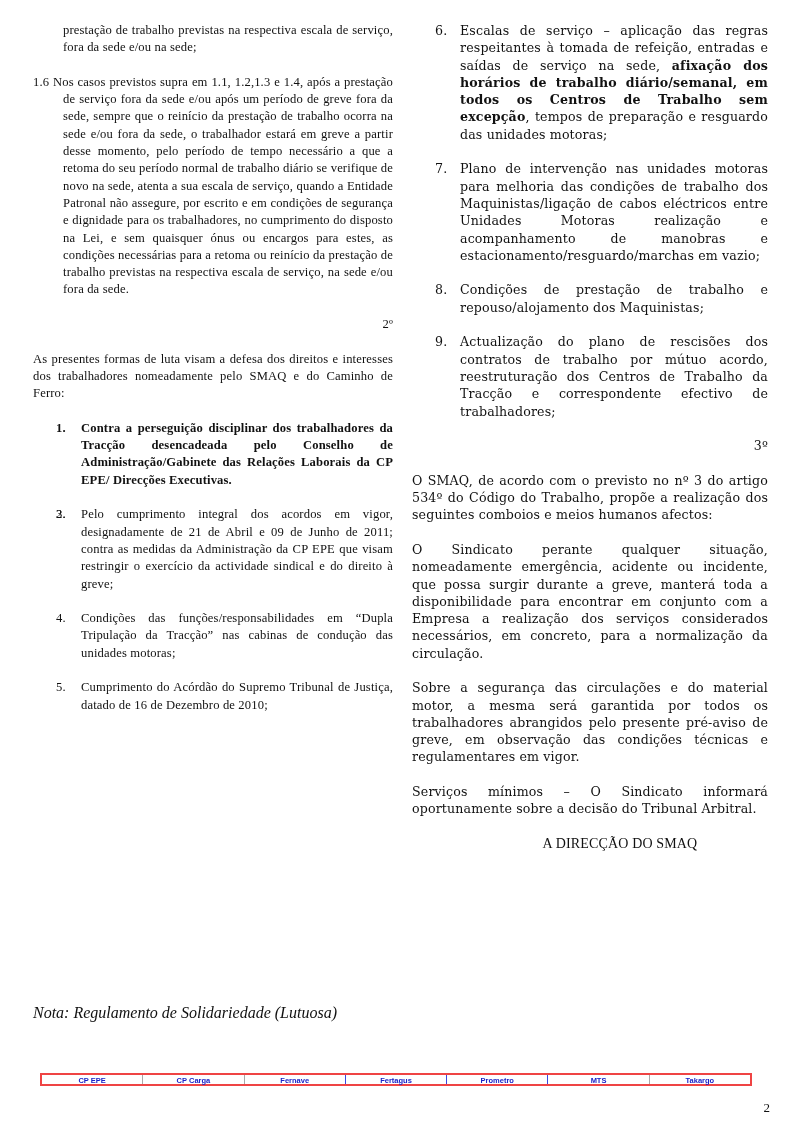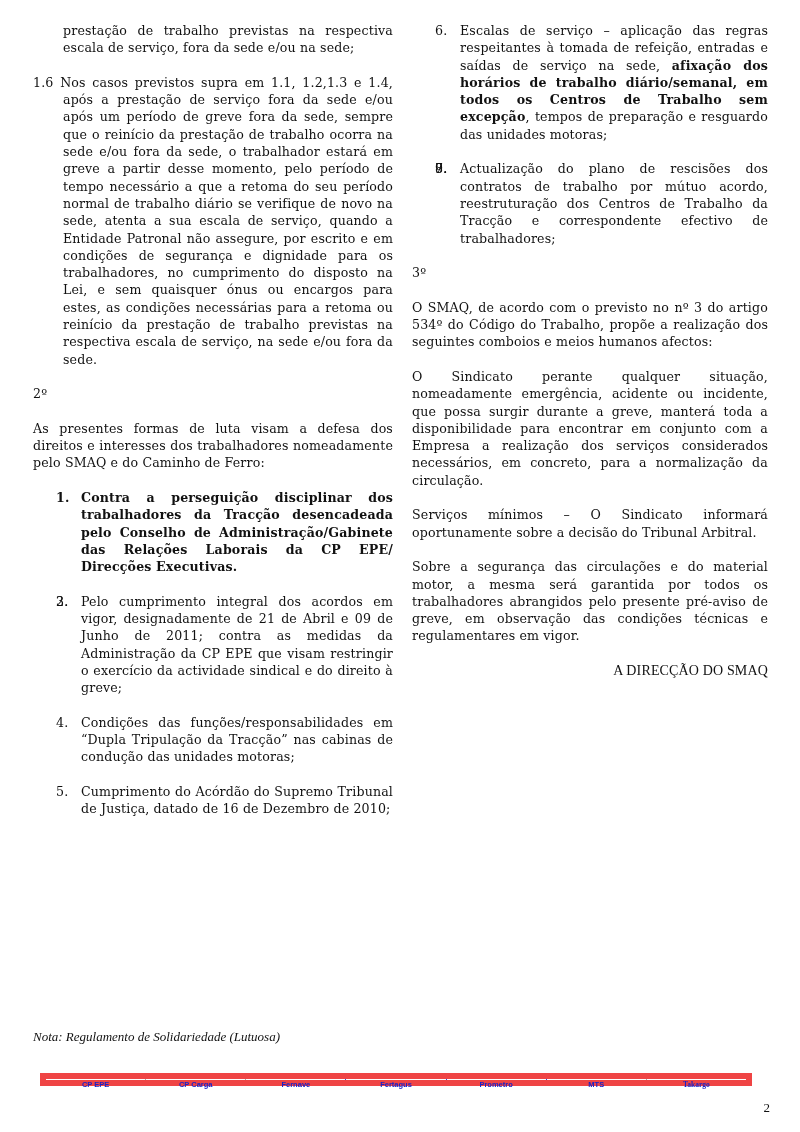--- a/index.html
+++ b/index.html
@@ -5,49 +5,49 @@
   html, body { margin: 0; padding: 0; background: #ffffff; }
   body {
     width: 800px; height: 1132px; position: relative; overflow: hidden;
     font-family: "DejaVu Serif", serif; color: #111;
   }
   .col {
     position: absolute; top: 22px; width: 360px;
     font-family: "DejaVu Serif", serif; font-size: 12.6px; line-height: 17.3px;
     text-align: justify; letter-spacing: 0.15px;
   }
-  #left { left: 33px; width: 360px; }
+  #left { left: 33px; width: 360px; font-family: Liberation Serif, serif; }
   #right { left: 412px; width: 356px; }
   p { margin: 0 0 17.3px 0; }
   .cont { margin-left: 30px; }
   .sub { padding-left: 30px; text-indent: -30px; }
-  .sec { text-align: left; margin: 0 0 17.3px 0; }
+  .sec { text-align: right; margin: 0 0 17.3px 0; }
   ol { list-style: none; margin: 0; padding: 0; }
   ol li { position: relative; padding-left: 48px; margin: 0 0 17.3px 0; }
   ol li .num { position: absolute; left: 23px; top: 0; }
   #right ol li { padding-left: 48px; }
   #right ol li .num { left: 23px; }
   b { font-weight: bold; }
-  .sign { text-align: right; font-family: "Liberation Serif", serif; font-size: 14px; margin-top: 0; padding-left: 60px;}
+  .sign { text-align: center; font-family: "Liberation Serif", serif; font-size: 14px; margin-top: 0; padding-left: 60px;}
   #note {
-    position: absolute; left: 33px; top: 1028px; width: 740px;
-    font-family: "Liberation Serif", serif; font-style: italic; font-size: 13px; line-height: 18px;
+    position: absolute; left: 33px; top: 1004px; width: 740px;
+    font-family: "Liberation Serif", serif; font-style: italic; font-size: 16px; line-height: 18px;
     text-align: justify;
   }
   #footer-table {
     position: absolute; left: 40px; top: 1073px; width: 712px; height: 13px;
-    border: 6px solid #ef4444; display: flex; box-sizing: border-box;
+    border: 2px solid #ef4444; display: flex; box-sizing: border-box;
   }
   #footer-table .cell {
     flex: 1; text-align: center; font-family: "Liberation Sans", sans-serif;
     font-size: 7.5px; font-weight: bold; color: #1a22c8; line-height: 11px;
     border-right: 1px solid #3a46e0;
   }
   #footer-table .cell.grey { border-right-color: #a8a8a8; }
-  #footer-table .cell:last-child { border-right: none; font-family: Liberation Serif, serif; }
+  #footer-table .cell:last-child { border-right: none; }
   #page-num {
     position: absolute; right: 30px; top: 1100px;
     font-family: "Liberation Serif", serif; font-size: 13px;
   }
 </style>
 </head>
 <body>
 
 <div id="left" class="col">
   <p class="cont">prestação de trabalho previstas na respectiva escala de serviço, fora da sede e/ou na sede;</p>
@@ -61,29 +61,29 @@
     <li><span class="num">2.</span></li>
     <li><span class="num">3.</span><span>Pelo cumprimento integral dos acordos em vigor, designadamente de 21 de Abril e 09 de Junho de 2011; contra as medidas da Administração da CP EPE que visam restringir o exercício da actividade sindical e do direito à greve;</span></li>
     <li><span class="num">4.</span><span>Condições das funções/responsabilidades em “Dupla Tripulação da Tracção” nas cabinas de condução das unidades motoras;</span></li>
     <li><span class="num">5.</span><span>Cumprimento do Acórdão do Supremo Tribunal de Justiça, datado de 16 de Dezembro de 2010;</span></li>
   </ol>
 </div>
 
 <div id="right" class="col">
   <ol>
     <li><span class="num">6.</span><span>Escalas de serviço – aplicação das regras respeitantes à tomada de refeição, entradas e saídas de serviço na sede, </span><b>afixação dos horários de trabalho diário/semanal, em todos os Centros de Trabalho sem excepção</b><span>, tempos de preparação e resguardo das unidades motoras;</span></li>
-    <li><span class="num">7.</span></li>
-    <li><span class="num">8.</span></li>
+    <li><span class="num">7.</span><span>Plano de intervenção nas unidades motoras para melhoria das condições de trabalho dos Maquinistas/ligação de cabos eléctricos entre Unidades Motoras realização e acompanhamento de manobras e estacionamento/resguardo/marchas em vazio;</span></li>
+    <li><span class="num">8.</span><span>Condições de prestação de trabalho e repouso/alojamento dos Maquinistas;</span></li>
     <li><span class="num">9.</span><span>Actualização do plano de rescisões dos contratos de trabalho por mútuo acordo, reestruturação dos Centros de Trabalho da Tracção e correspondente efectivo de trabalhadores;</span></li>
   </ol>
   <p class="sec">3º</p>
   <p>O SMAQ, de acordo com o previsto no nº 3 do artigo 534º do Código do Trabalho, propõe a realização dos seguintes comboios e meios humanos afectos:</p>
   <p>O Sindicato perante qualquer situação, nomeadamente emergência, acidente ou incidente, que possa surgir durante a greve, manterá toda a disponibilidade para encontrar em conjunto com a Empresa a realização dos serviços considerados necessários, em concreto, para a normalização da circulação.</p>
+  <p>Sobre a segurança das circulações e do material motor, a mesma será garantida por todos os trabalhadores abrangidos pelo presente pré-aviso de greve, em observação das condições técnicas e regulamentares em vigor.</p>
   <p>Serviços mínimos – O Sindicato informará oportunamente sobre a decisão do Tribunal Arbitral.</p>
-  <p>Sobre a segurança das circulações e do material motor, a mesma será garantida por todos os trabalhadores abrangidos pelo presente pré-aviso de greve, em observação das condições técnicas e regulamentares em vigor.</p>
   <div class="sign">A DIRECÇÃO DO SMAQ</div>
 </div>
 
 <div id="note">
   <div>Nota: Regulamento de Solidariedade (Lutuosa)</div>
 </div>
 
 <div id="footer-table">
   <div class="cell grey">CP EPE</div>
   <div class="cell grey">CP Carga</div>

